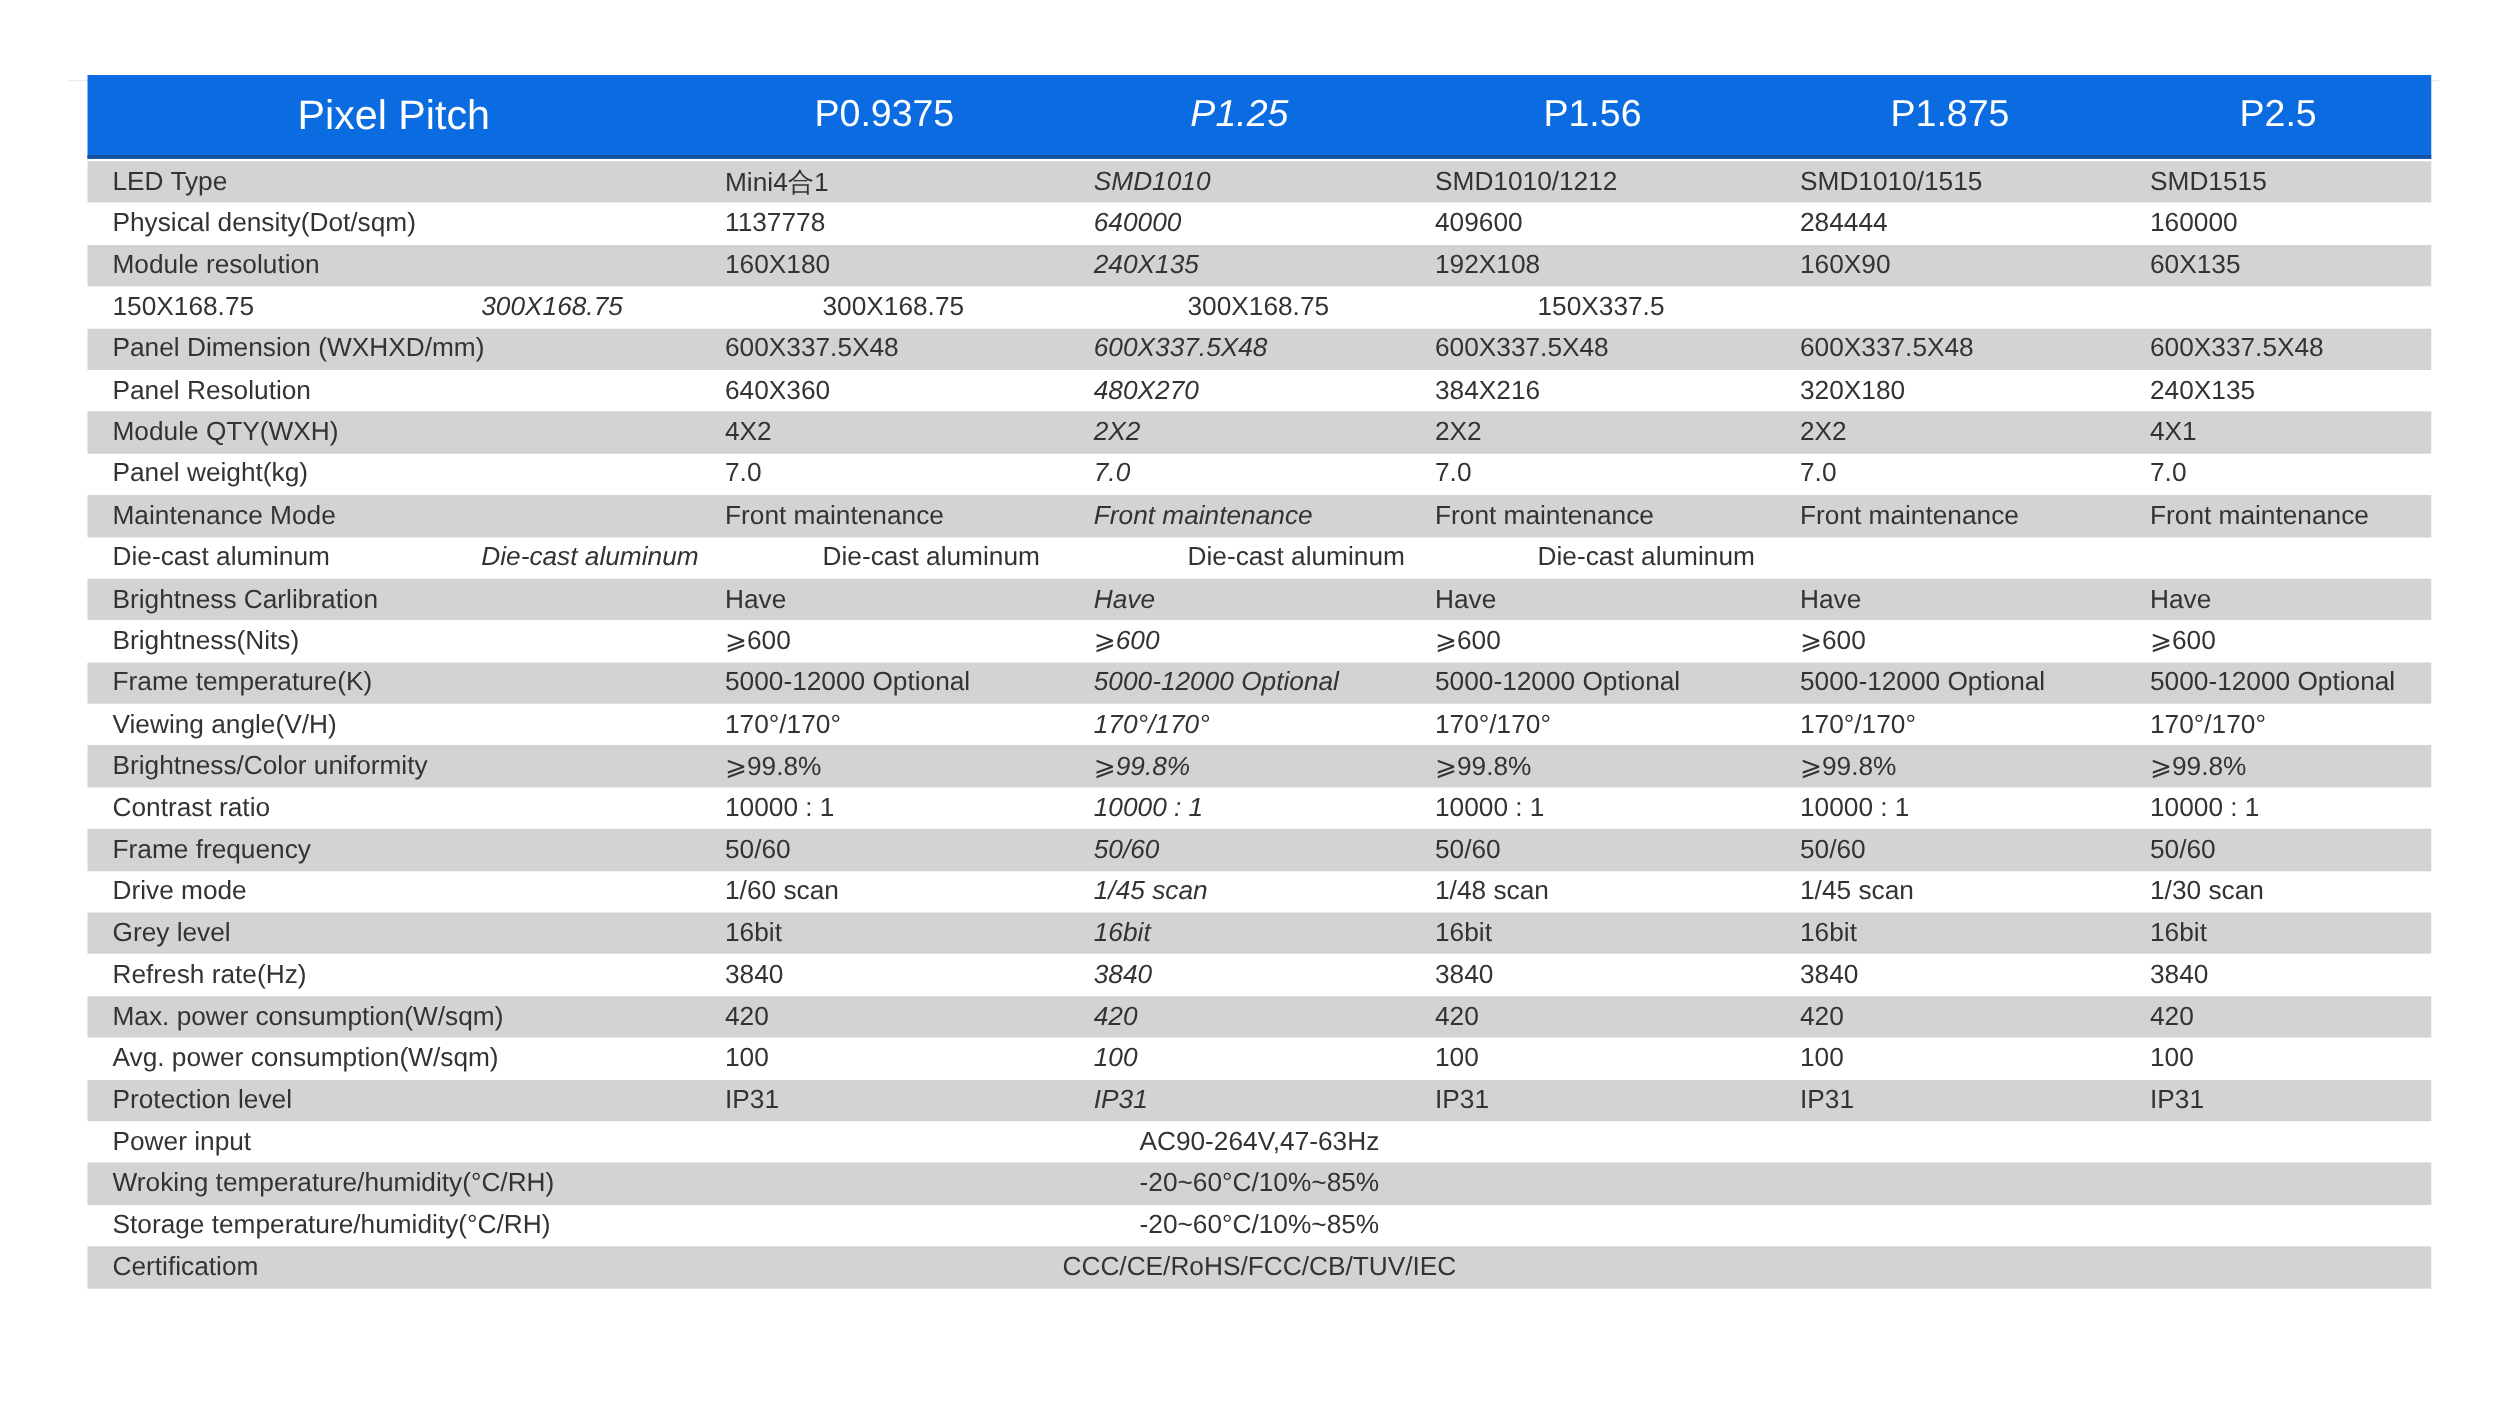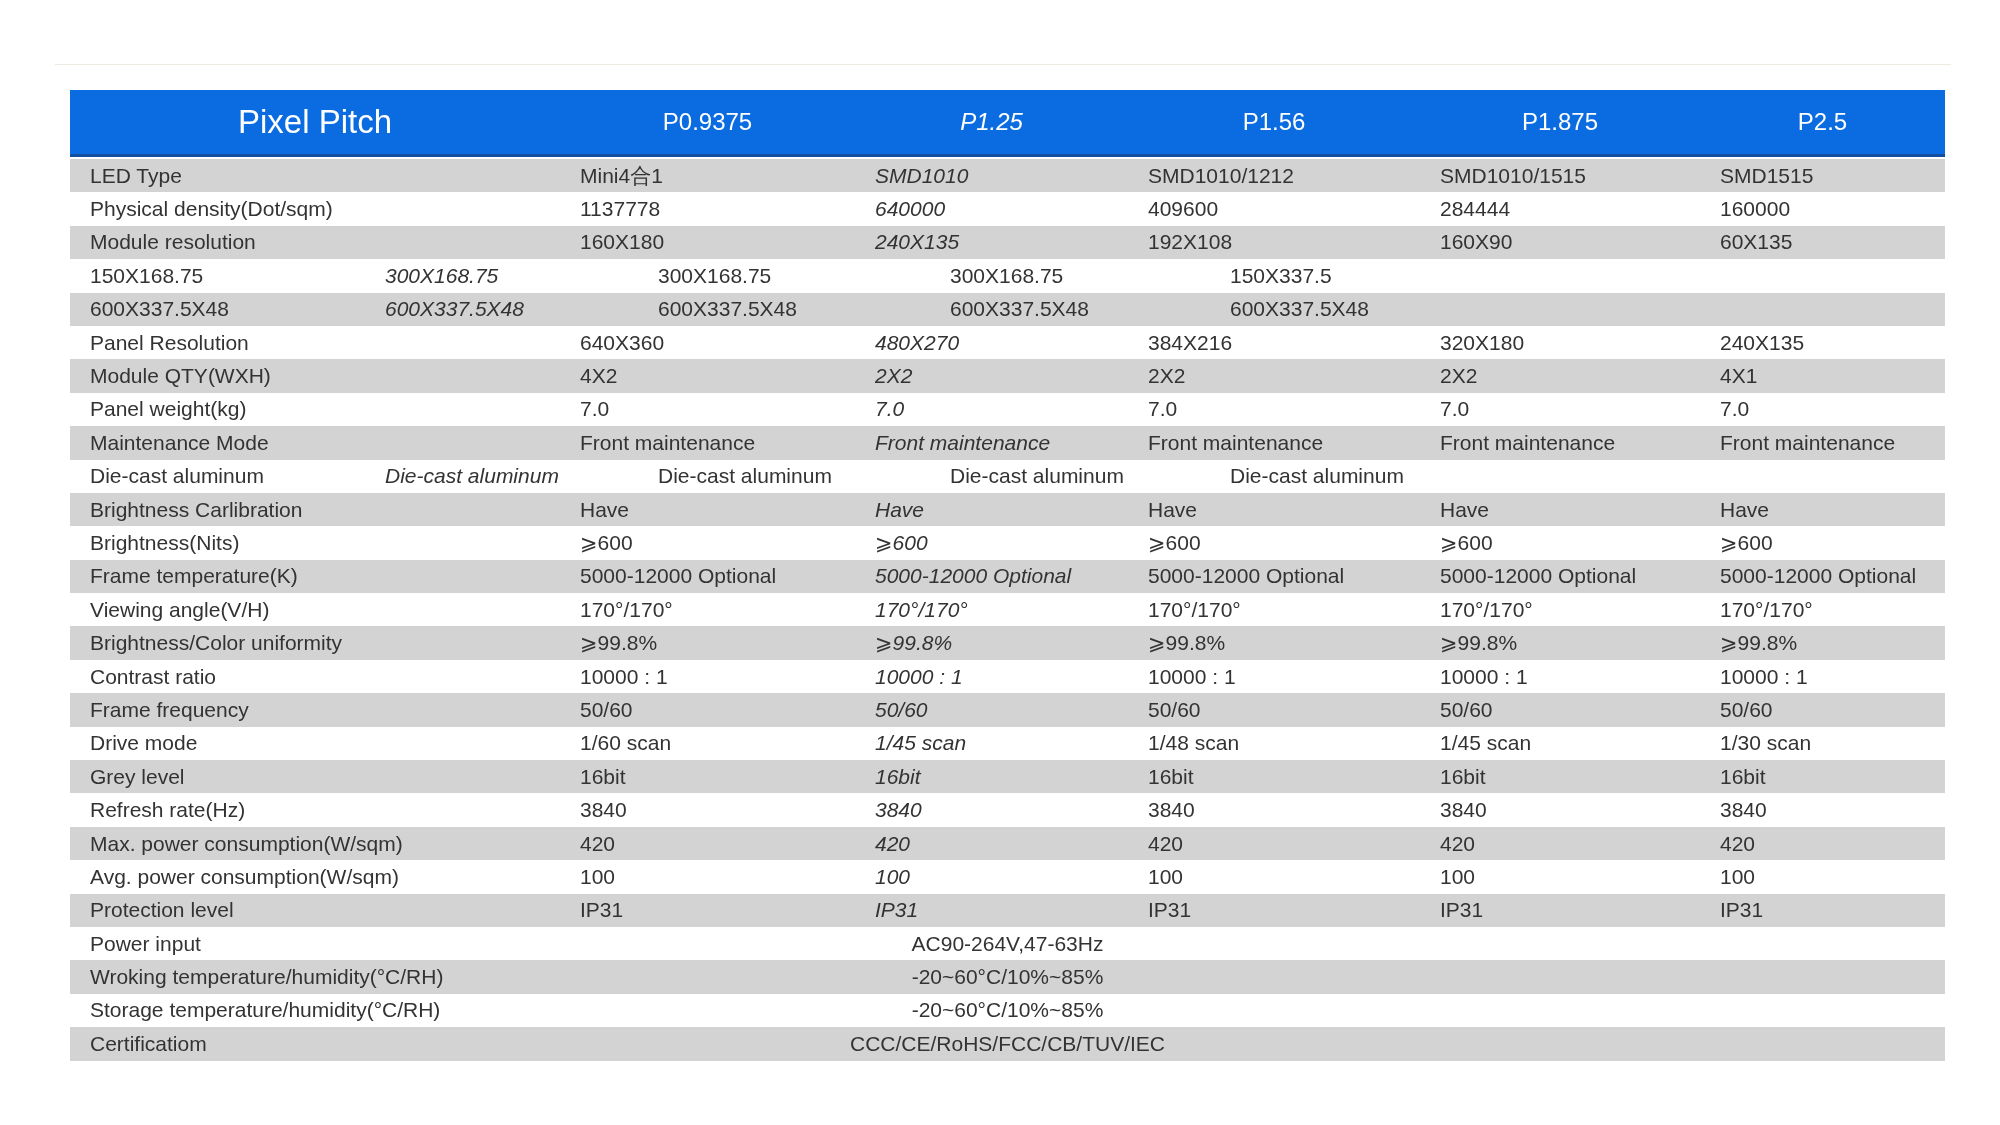--- a/index.html
+++ b/index.html
@@ -8,42 +8,42 @@
     width:2000px;height:1125px;
     background:#ffffff;
     font-family:"Liberation Sans","DejaVu Sans",sans-serif;
     overflow:hidden;
   }
   .topline{
     position:absolute;left:55px;top:64px;width:1896px;height:1px;
     background:#efeae2;
   }
   .spec-table{
-    position:absolute;left:70px;top:90px;width:1875px;
+    position:absolute;left:70px;top:60px;width:1875px;
   }
   .header-row{
     display:flex;height:64px;align-items:center;
     border-bottom:3px solid #12509f;
     color:#ffffff;
   }
   .rows{margin-top:2px;}
   .row{
     display:flex;height:33.4px;align-items:center;
     color:#333333;font-size:21px;
     position:relative;
   }
   .row.stripe{background:#d3d3d3;}
   .cell{box-sizing:border-box;overflow:hidden;white-space:nowrap;}
   .c0{width:490px;padding-left:20px;}
   .c1{width:295px;padding-left:20px;}
   .c2{width:273px;padding-left:20px;font-style:italic;}
   .c3{width:292px;padding-left:20px;}
   .c4{width:280px;padding-left:20px;}
   .c5{width:245px;padding-left:20px;}
-  .hcell{padding-left:0;text-align:center;font-size:24px;}
+  .hcell{padding-left:0;text-align:center;font-size:30px;}
   .hcell.c0{font-size:33px;padding-left:0;}
   .span-cell{
     position:absolute;left:0;right:0;top:0;bottom:0;
     display:flex;align-items:center;justify-content:center;
     font-size:21px;
     text-align:right;
   }
 </style>
 </head>
 <body>
@@ -85,20 +85,21 @@
           <div class="cell c5">60X135</div>
         </div>
         <div class="row">
           <div class="cell c1">150X168.75</div>
           <div class="cell c2">300X168.75</div>
           <div class="cell c3">300X168.75</div>
           <div class="cell c4">300X168.75</div>
           <div class="cell c5">150X337.5</div>
         </div>
         <div class="row stripe">
+          <div class="cell c0">Panel Dimension (WXHXD/mm)</div>
           <div class="cell c1">600X337.5X48</div>
           <div class="cell c2">600X337.5X48</div>
           <div class="cell c3">600X337.5X48</div>
           <div class="cell c4">600X337.5X48</div>
           <div class="cell c5">600X337.5X48</div>
         </div>
         <div class="row">
           <div class="cell c0">Panel Resolution</div>
           <div class="cell c1">640X360</div>
           <div class="cell c2">480X270</div>

